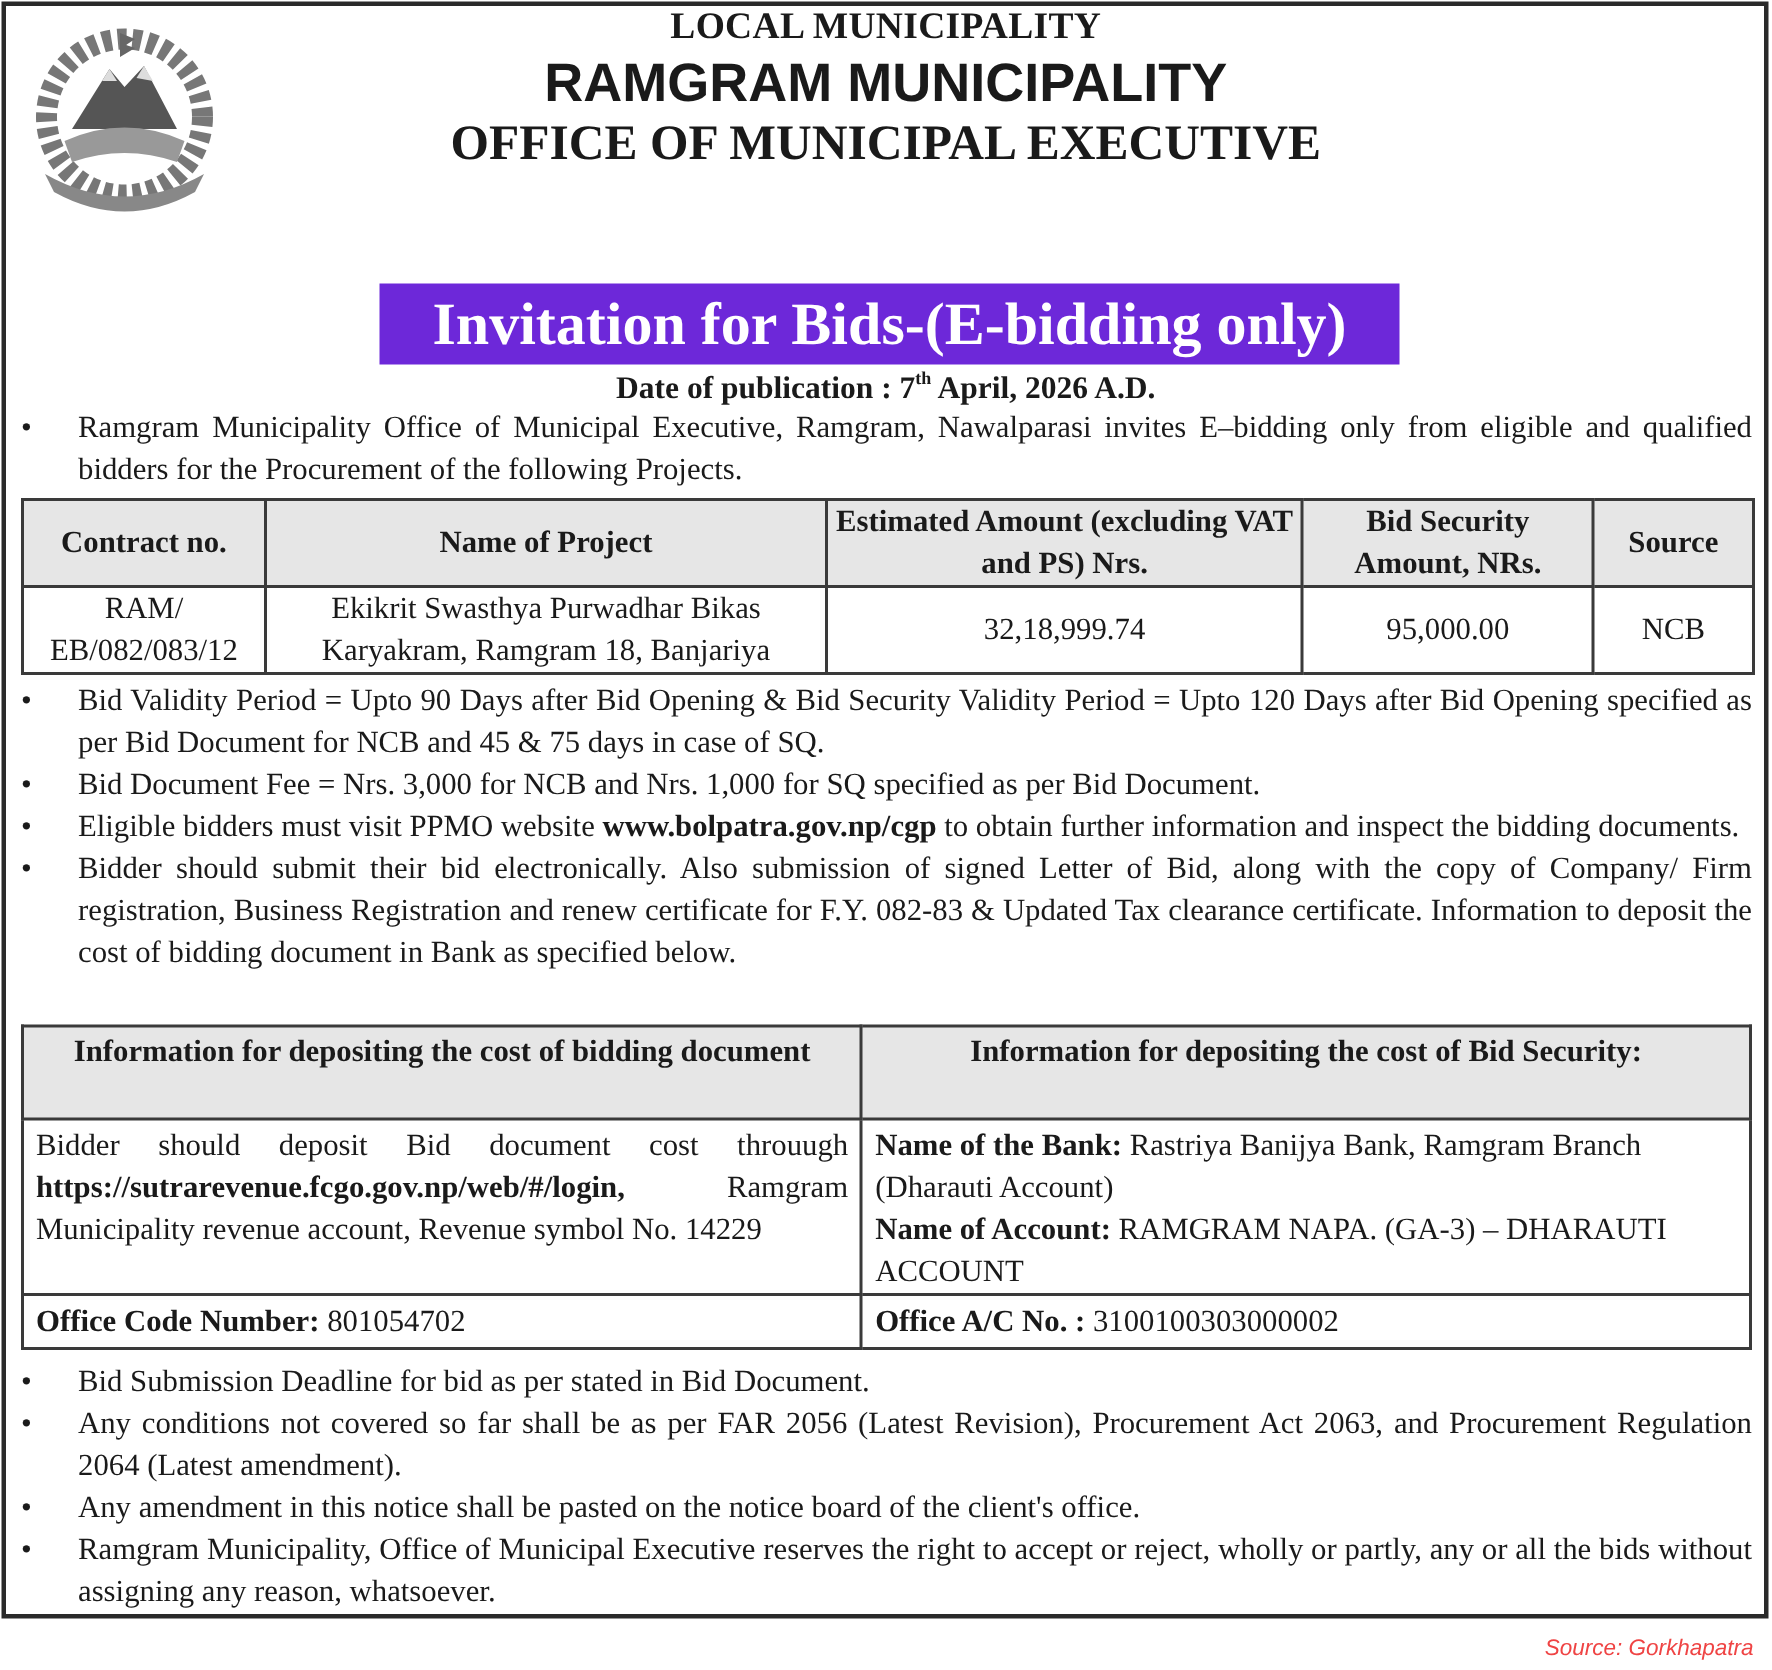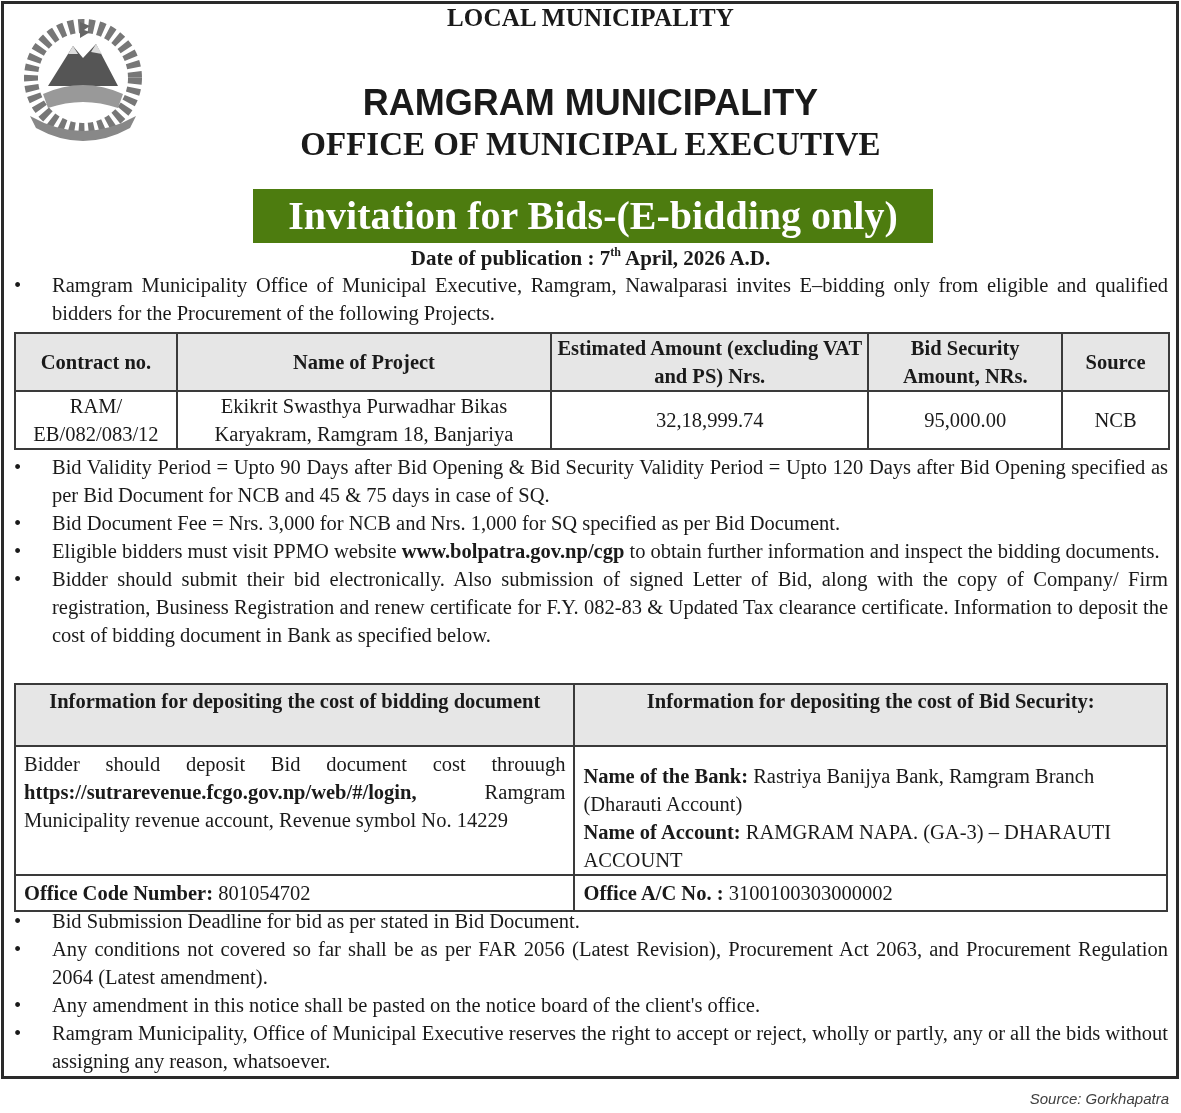--- a/index.html
+++ b/index.html
@@ -10,28 +10,28 @@
       position: absolute; left: 1px; top: 1px; width: 1178px; height: 1078px;
       border: 3px solid #2a2a2a;
     }
 
     .emblem {
       position: absolute; left: 18px; top: 16px; width: 130px; height: 130px;
     }
 
     .header { position: absolute; left: 0; top: 3px; width: 1181px; text-align: center; }
     .h-local { font-size: 25px; font-weight: bold; line-height: 30px; letter-spacing: 0.2px; }
-    .h-ramgram { font-family: "Liberation Sans", "DejaVu Sans", sans-serif; font-size: 36px; font-weight: bold; line-height: 44px; margin-top: 48px; }
+    .h-ramgram { font-family: "Liberation Sans", "DejaVu Sans", sans-serif; font-size: 36px; font-weight: bold; line-height: 44px; }
     .h-office { font-size: 33px; font-weight: bold; line-height: 38px; }
     .h-place { font-size: 22px; font-weight: bold; line-height: 27px; }
     .h-prov { font-size: 21px; font-weight: bold; line-height: 27px; }
 
     .title-bar {
       position: absolute; left: 253px; top: 189px; width: 680px; height: 54px;
-      background: #4d7c0f; color: #ffffff; text-align: center;
+      background: #6d28d9; color: #ffffff; text-align: center;
       font-size: 40px; font-weight: bold; line-height: 54px;
     }
     .pub-date {
       position: absolute; left: 0; top: 245px; width: 1181px; text-align: center;
       font-size: 21px; font-weight: bold; line-height: 26px;
     }
     .pub-date sup { font-size: 12px; vertical-align: top; line-height: 14px; }
 
     .bullets { position: absolute; left: 14px; width: 1154px; font-size: 20.5px; line-height: 28px; }
     .bullet { display: flex; }
@@ -47,21 +47,21 @@
     .t1 th { height: 58px; text-align: center; vertical-align: middle; padding: 0 4px; }
     .t1 td { height: 58px; text-align: center; vertical-align: middle; padding: 0 4px; }
 
     .t2 { left: 14px; top: 683px; width: 1154px; }
     .t2 th { height: 62px; text-align: center; vertical-align: top; padding: 2px 8px; }
     .t2 td { text-align: left; vertical-align: top; padding: 0 8px; margin-top: 10px; }
     .t2 td.just { text-align: justify; text-align-last: left; }
 
     .source {
       position: absolute; right: 12px; top: 1090px;
-      font-family: "Liberation Sans", "DejaVu Sans", sans-serif; font-style: italic; font-size: 15px; color: #404040;
+      font-family: "Liberation Sans", "DejaVu Sans", sans-serif; font-style: italic; font-size: 15px; color: #ef4444;
     }
   </style>
 </head>
 <body>
 
 <div class="frame"></div>
 
 <div class="emblem">
   <svg width="130" height="130" viewBox="0 0 130 130">
     <circle cx="65" cy="62" r="52" fill="none" stroke="#777" stroke-width="14" stroke-dasharray="6 4"></circle>
@@ -143,21 +143,21 @@
     <col style="width:560px">
       <col style="width:594px">
   </colgroup>
   <tbody>
       <tr>
     <th>Information for depositing the cost of bidding document</th>
     <th>Information for depositing the cost of Bid Security:</th>
   </tr>
   <tr>
     <td class="just" style="height:115px; padding-top:3px;"><span>Bidder should deposit Bid document cost throuugh </span><b>https://sutrarevenue.fcgo.gov.np/web/#/login,</b><span> Ramgram Municipality revenue account, Revenue symbol No. 14229</span></td>
-    <td style="height:115px; padding-top:15px;border-radius:21px;">
+    <td style="height:115px; padding-top:3px;border-radius:21px;">
       <b>Name of the Bank:</b><span> Rastriya Banijya Bank, Ramgram Branch (Dharauti Account)</span><br>
       <b>Name of Account:</b><span> RAMGRAM NAPA. (GA-3) – DHARAUTI ACCOUNT</span>
     </td>
   </tr>
   <tr>
     <td style="height:27px; vertical-align:middle;"><b>Office Code Number:</b><span> 801054702</span></td>
     <td style="height:36px; vertical-align:middle;"><b>Office A/C No. :</b><span> 3100100303000002</span></td>
   </tr>
 </tbody>
   </table>

